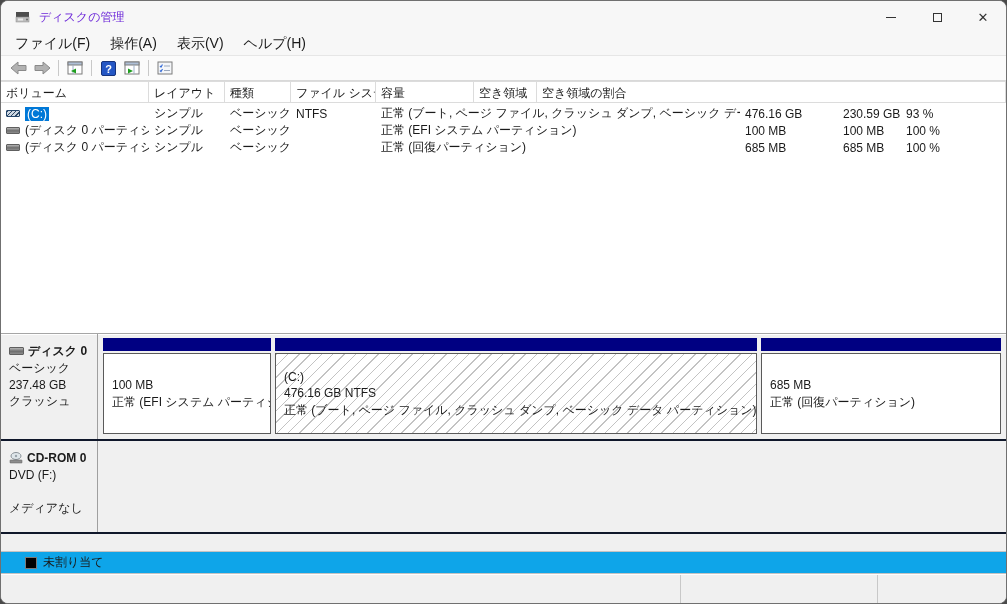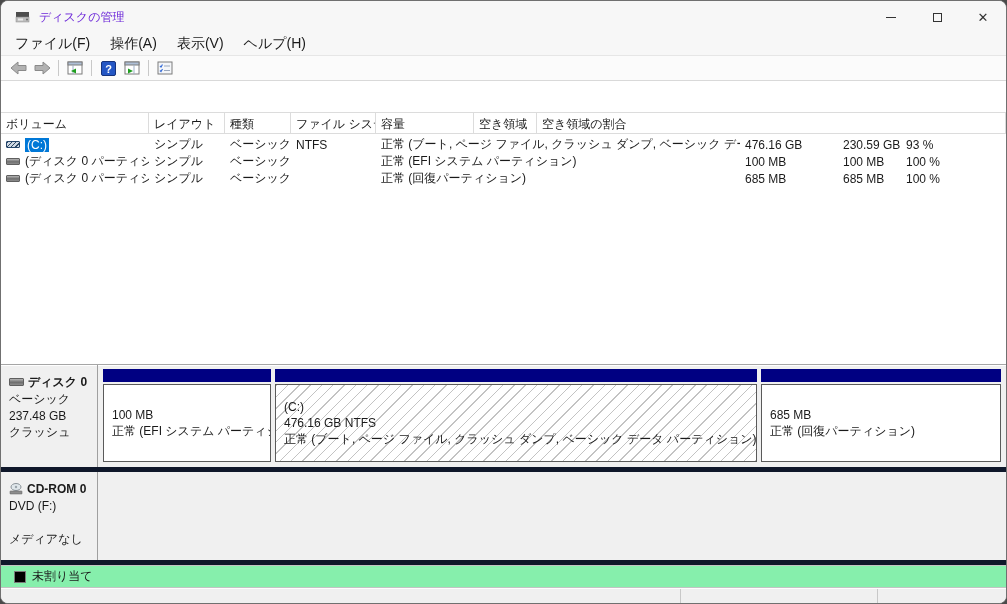--- a/index.html
+++ b/index.html
@@ -46,21 +46,21 @@
   .toolbar {
     height:26px; background:#fbfbfb;
     border-top:1px solid #e6e6e6; border-bottom:1px solid #d9d9d9;
     display:flex; align-items:center; padding-left:6px; gap:2px; flex:none;
   }
   .tool-btn { width:22px; height:20px; display:flex; align-items:center; justify-content:center; border:1px solid transparent; }
   .tool-sep { width:1px; height:16px; background:#c9c9c9; margin:0 3px; }
 
   
   .volume-pane { background:#fff; flex:none; }
-  .vt-header { display:flex; height:22px; border-top:1px solid #dcdcdc; border-bottom:1px solid #dcdcdc; background:#fff;margin-top:31px; }
+  .vt-header { display:flex; height:22px; border-top:1px solid #dcdcdc; border-bottom:1px solid #dcdcdc; background:#fff; }
   .vt-hcell {
     font-size:12px; color:#1a1a1a; padding:3px 0 0 5px;
     border-right:1px solid #dcdcdc; overflow:hidden; white-space:nowrap;
   }
   .vt-body { height:230px; background:#fff; padding-top:2px; }
   .vt-row { display:flex; height:17px; align-items:center; }
   .vt-cell { font-size:12px; color:#1a1a1a; padding-left:5px; overflow:hidden; white-space:nowrap; }
   .c0{width:148px;flex:none;} .c1{width:76px;flex:none;} .c2{width:66px;flex:none;}
   .c3{width:85px;flex:none;} .c4{width:364px;flex:none;} .c5{width:98px;flex:none;}
   .c6{width:63px;flex:none;} .c7{flex:1;}
@@ -75,21 +75,21 @@
     border:1px solid #24466b;
   }
   .sel-highlight { background:#0078d7; color:#fff; padding:0 2px; }
 
   
   .graph-pane {
     flex:1; background:#f0f0f0;
     border-top:1px solid #a6a6a6; box-shadow:inset 0 1px 0 #ffffff;
     display:flex; flex-direction:column;
   }
-  .gline { display:flex; border-bottom:5px solid #0f172a; }
+  .gline { display:flex; border-bottom:2px solid #0f172a; }
   .disk-line { height:107px; flex:none; }
   .cdrom-line { height:93px; flex:none; }
   .disk-label {
     width:97px; flex:none; border-right:1px solid #9f9f9f;
     padding:9px 4px 0 8px; font-size:12px; color:#1a1a1a; line-height:1.4;
   }
   .disk-label .dname { font-weight:bold; display:flex; align-items:center; gap:4px; }
   .drive-ico {
     width:15px; height:8px; flex:none; border-radius:1px;
     background:linear-gradient(#b5b5b5,#6e6e6e 55%,#8d8d8d);
@@ -109,23 +109,23 @@
     font-size:12px; color:#1a1a1a; line-height:1.35; overflow:hidden; white-space:nowrap;
   }
   .part-box.hatched {
     background:#fff repeating-linear-gradient(135deg,#c3c3c3 0 1px,transparent 1px 8px);
   }
   .cd-empty { flex:1; background:#f0f0f0; }
 
   
   .legend-spacer { flex:1; }
   .legend-bar {
-    height:23px; flex:none; background:#86efac;
+    height:23px; flex:none; background:#0ea5e9;
     border-top:1px solid #c3c3c3; border-bottom:1px solid #c3c3c3;
-    display:flex; align-items:center; padding-left:13px; gap:7px; font-size:12px; color:#1a1a1a;
+    display:flex; align-items:center; padding-left:24px; gap:7px; font-size:12px; color:#1a1a1a;
   }
   .legend-item { display:flex; align-items:center; gap:6px; }
   .swatch { width:12px; height:12px; border:1px solid #7a7a7a; flex:none; }
   .swatch-unalloc { background:#000000; }
   .swatch-primary { background:#000082; }
   .statusbar {
     height:29px; flex:none; background:#f0f0f0; display:flex;
     border-top:1px solid #fdfdfd;
   }
   .status-seg { border-right:1px solid #c8c8c8; height:100%; }

